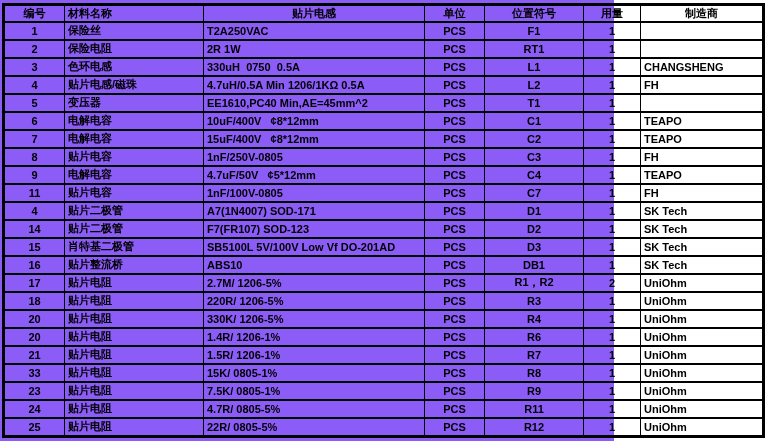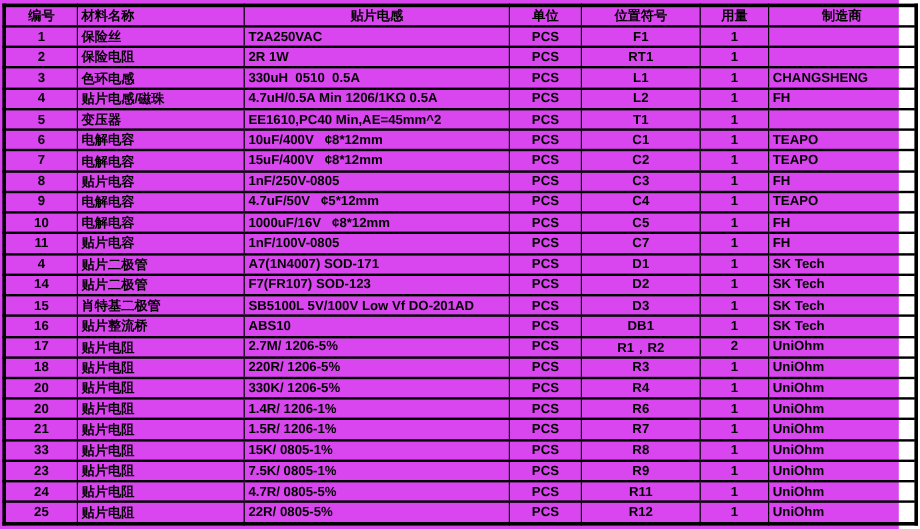--- a/index.html
+++ b/index.html
@@ -4,22 +4,22 @@
 <style>
   html, body { margin: 0; padding: 0; }
   body {
     width: 767px; height: 441px;
     background: #ffffff;
     font-family: "Liberation Sans", "DejaVu Sans", sans-serif;
     overflow: hidden;
   }
   .page {
     position: relative;
-    width: 749px; height: 441px;
-    background: #d946ef;
+    width: 614px; height: 441px;
+    background: #8b5cf6;
   }
   table.bom {
     position: absolute;
     left: 2px; top: 3px;
     width: 760px; height: 435px;
     border-collapse: collapse;
     table-layout: fixed;
     border: 3px solid #000000;
     font-size: 11px;
     font-weight: bold;
@@ -79,21 +79,21 @@
           <td class="al">保险电阻</td>
           <td class="al">2R 1W</td>
           <td class="ac">PCS</td>
           <td class="ac">RT1</td>
           <td class="ac">1</td>
           <td class="al"></td>
         </tr>
         <tr>
           <td class="ac">3</td>
           <td class="al">色环电感</td>
-          <td class="al">330uH  0510  0.5A</td>
+          <td class="al">330uH  0750  0.5A</td>
           <td class="ac">PCS</td>
           <td class="ac">L1</td>
           <td class="ac">1</td>
           <td class="al">CHANGSHENG</td>
         </tr>
         <tr>
           <td class="ac">4</td>
           <td class="al">贴片电感/磁珠</td>
           <td class="al">4.7uH/0.5A Min 1206/1KΩ 0.5A</td>
           <td class="ac">PCS</td>
@@ -138,29 +138,20 @@
           <td class="al">FH</td>
         </tr>
         <tr>
           <td class="ac">9</td>
           <td class="al">电解电容</td>
           <td class="al">4.7uF/50V   ¢5*12mm</td>
           <td class="ac">PCS</td>
           <td class="ac">C4</td>
           <td class="ac">1</td>
           <td class="al">TEAPO</td>
-        </tr>
-        <tr>
-          <td class="ac">10</td>
-          <td class="al">电解电容</td>
-          <td class="al">1000uF/16V   ¢8*12mm</td>
-          <td class="ac">PCS</td>
-          <td class="ac">C5</td>
-          <td class="ac">1</td>
-          <td class="al">FH</td>
         </tr>
         <tr>
           <td class="ac">11</td>
           <td class="al">贴片电容</td>
           <td class="al">1nF/100V-0805</td>
           <td class="ac">PCS</td>
           <td class="ac">C7</td>
           <td class="ac">1</td>
           <td class="al">FH</td>
         </tr>

